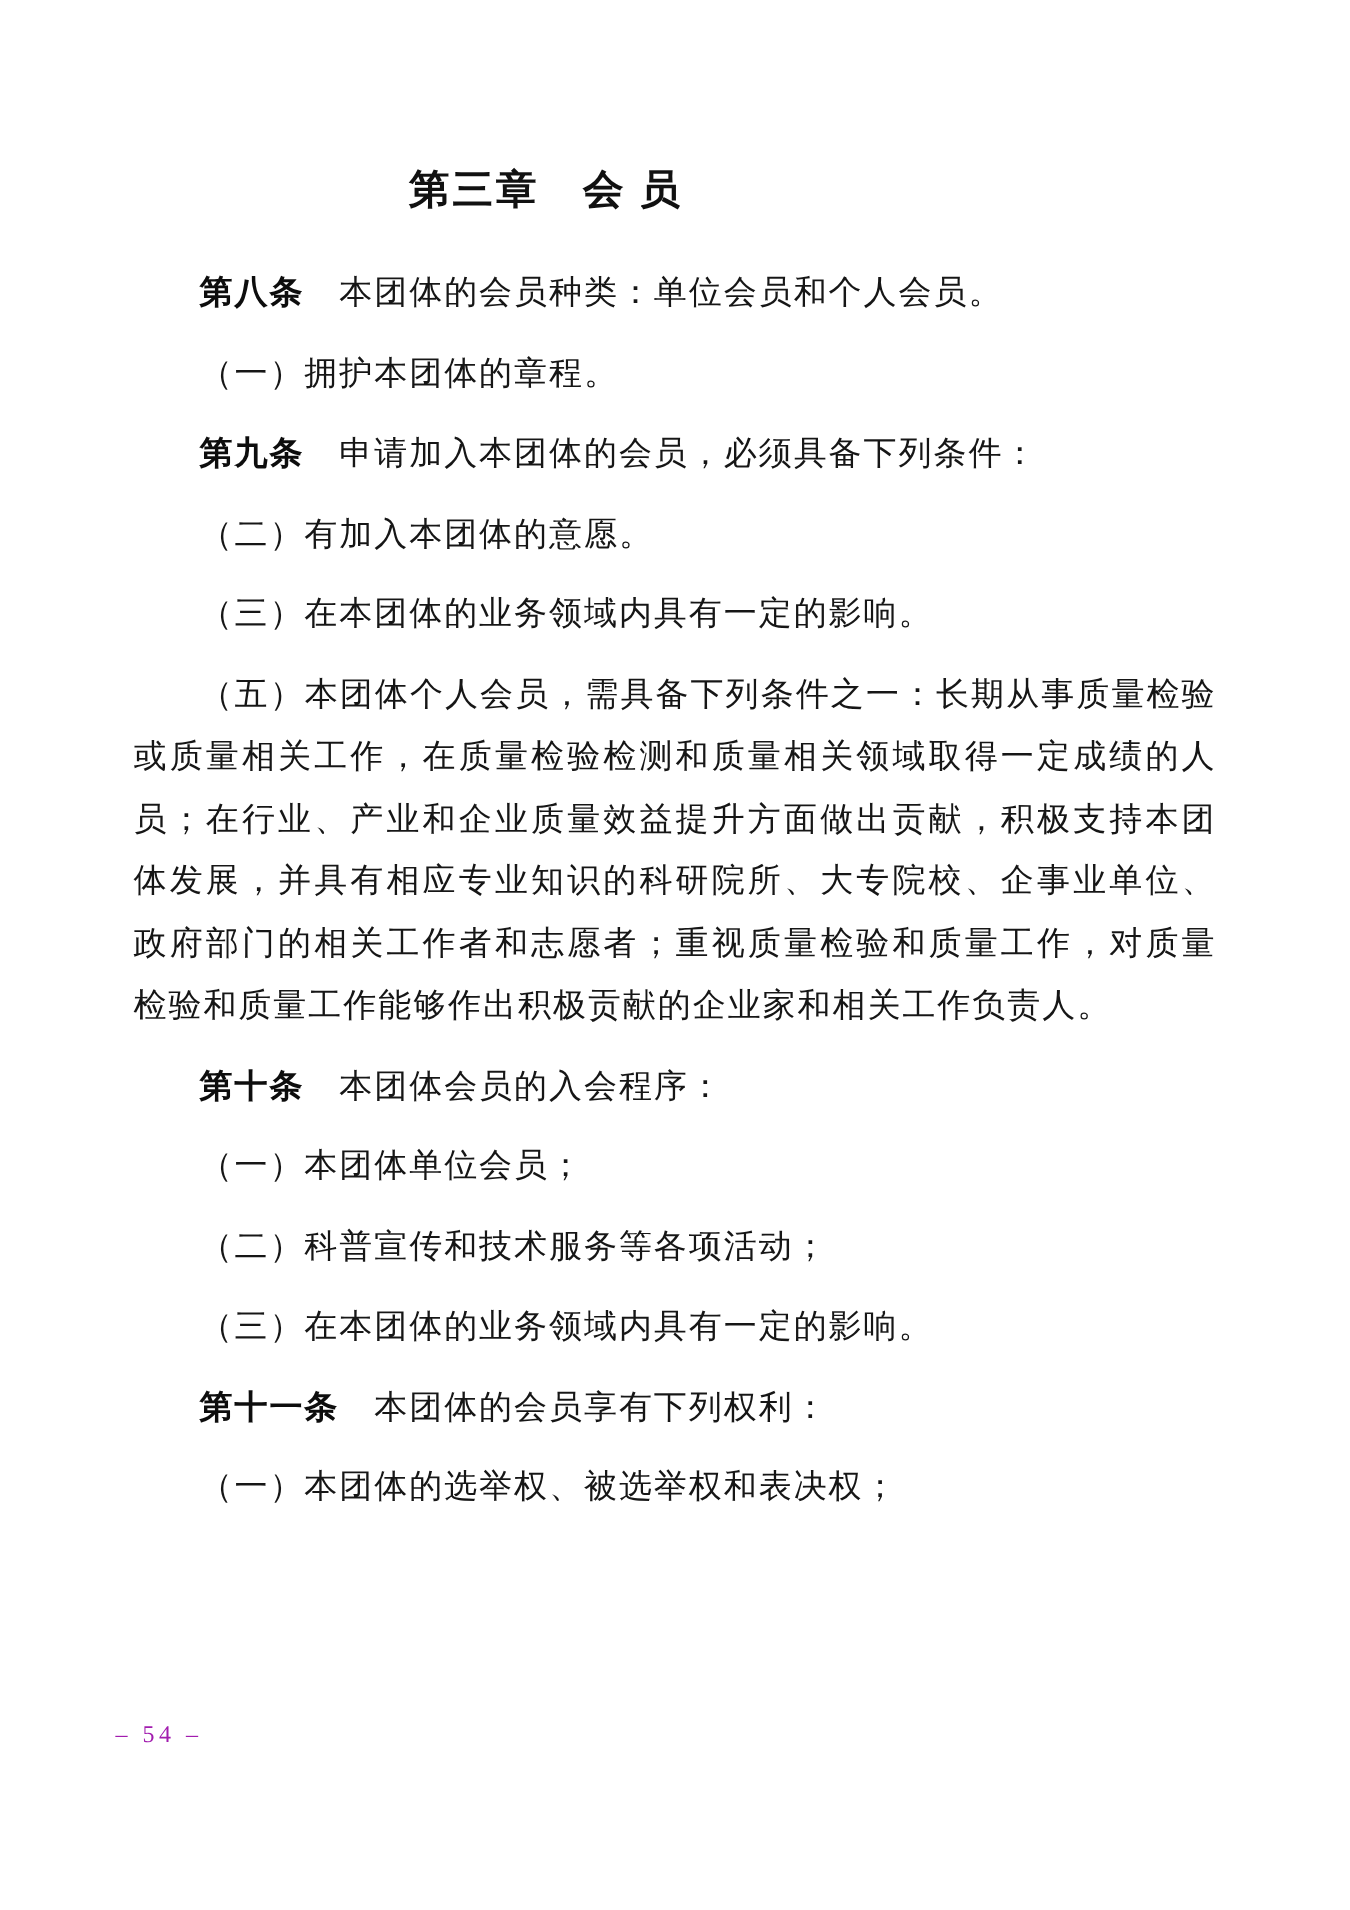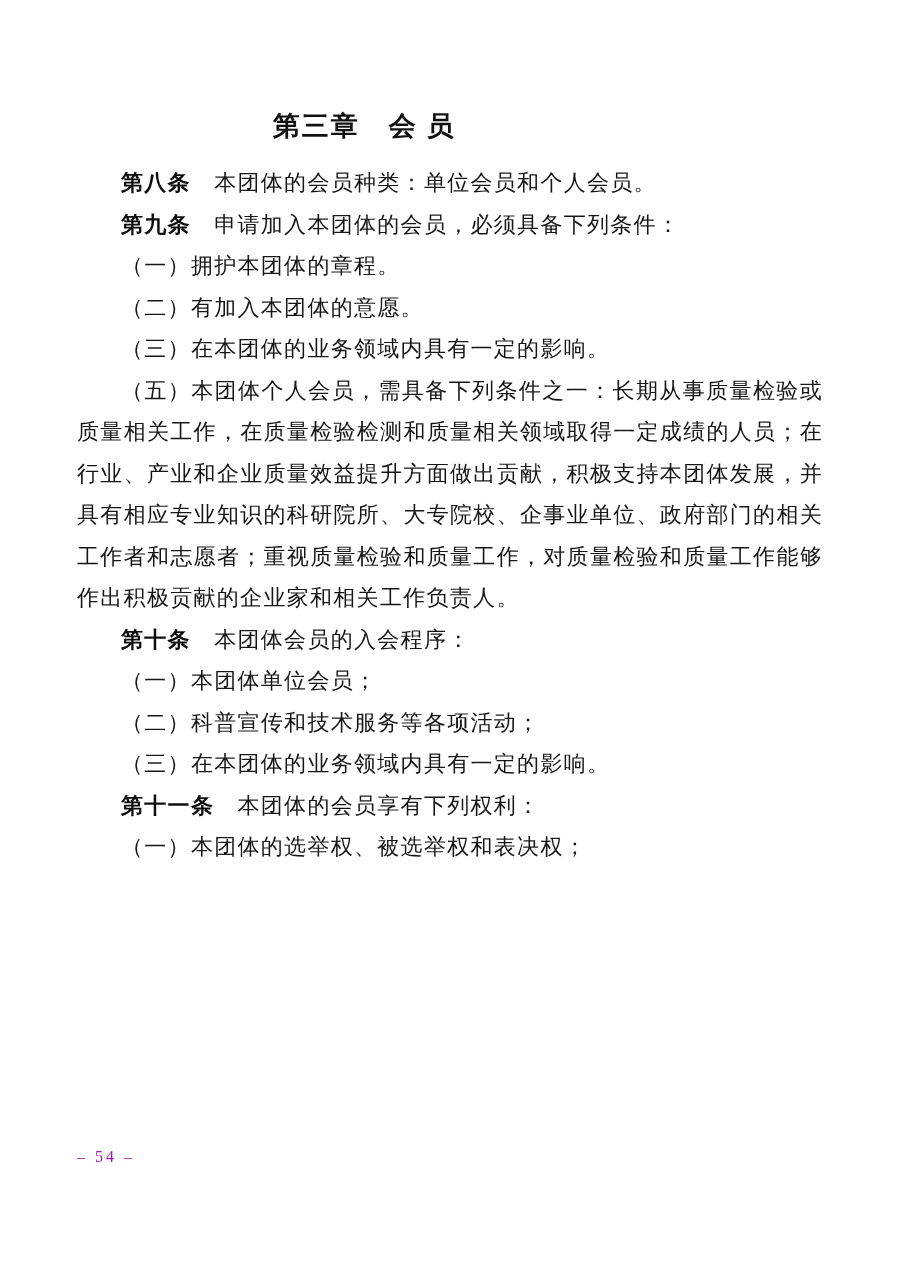--- a/index.html
+++ b/index.html
@@ -34,21 +34,21 @@
     left: 77px;
     width: 746px;
     font-size: 22px;
     line-height: 41.5px;
     letter-spacing: 1.3px;
     text-align: justify;
     text-justify: inter-character;
     color: #161616;
   }
   .body-text p {
-    margin: 0;
+    margin: 12px;
     padding: 0;
     text-indent: 2em;
     word-break: normal;
     overflow-wrap: break-word;
   }
   .art {
     font-weight: bold;
     color: #0d0d0d;
   }
   .page-number {
@@ -65,23 +65,23 @@
 <body>
 
 <div class="page">
 
   <div class="chapter-title">第三章　会 员</div>
 
   <div class="body-text">
 
     <p><b class="art">第八条</b><span>　本团体的会员种类：单位会员和个人会员。</span></p>
 
+    <p><span>（一）拥护本团体的章程。</span></p>
+
     <p><b class="art">第九条</b><span>　申请加入本团体的会员，必须具备下列条件：</span></p>
-
-    <p><span>（一）拥护本团体的章程。</span></p>
 
     <p><span>（二）有加入本团体的意愿。</span></p>
 
     <p><span>（三）在本团体的业务领域内具有一定的影响。</span></p>
 
 
     <p><span>（五）本团体个人会员，需具备下列条件之一：长期从事质量检验或质量相关工作，在质量检验检测和质量相关领域取得一定成绩的人员；在行业、产业和企业质量效益提升方面做出贡献，积极支持本团体发展，并具有相应专业知识的科研院所、大专院校、企事业单位、政府部门的相关工作者和志愿者；重视质量检验和质量工作，对质量检验和质量工作能够作出积极贡献的企业家和相关工作负责人。</span></p>
 
     <p><b class="art">第十条</b><span>　本团体会员的入会程序：</span></p>
 

